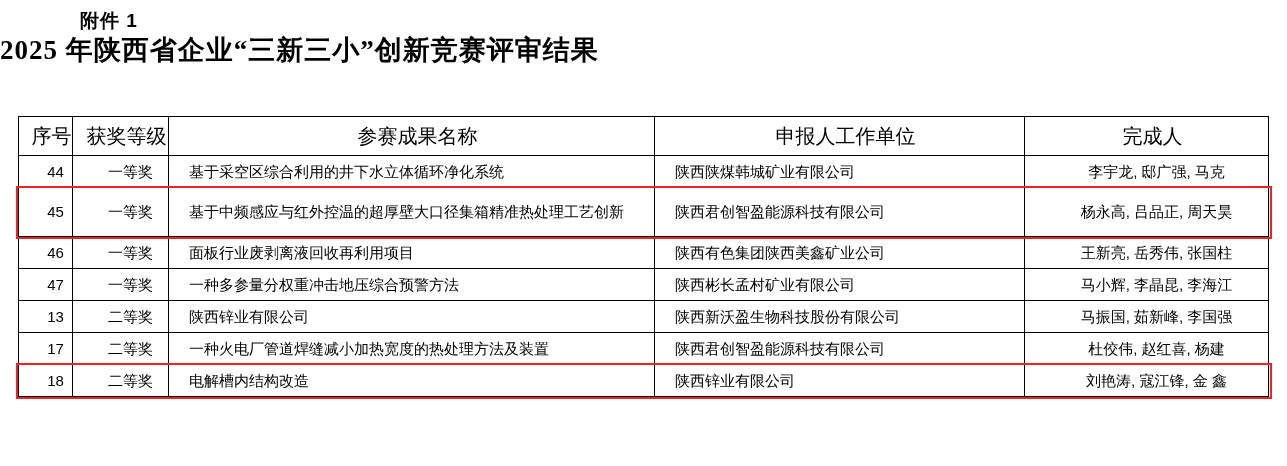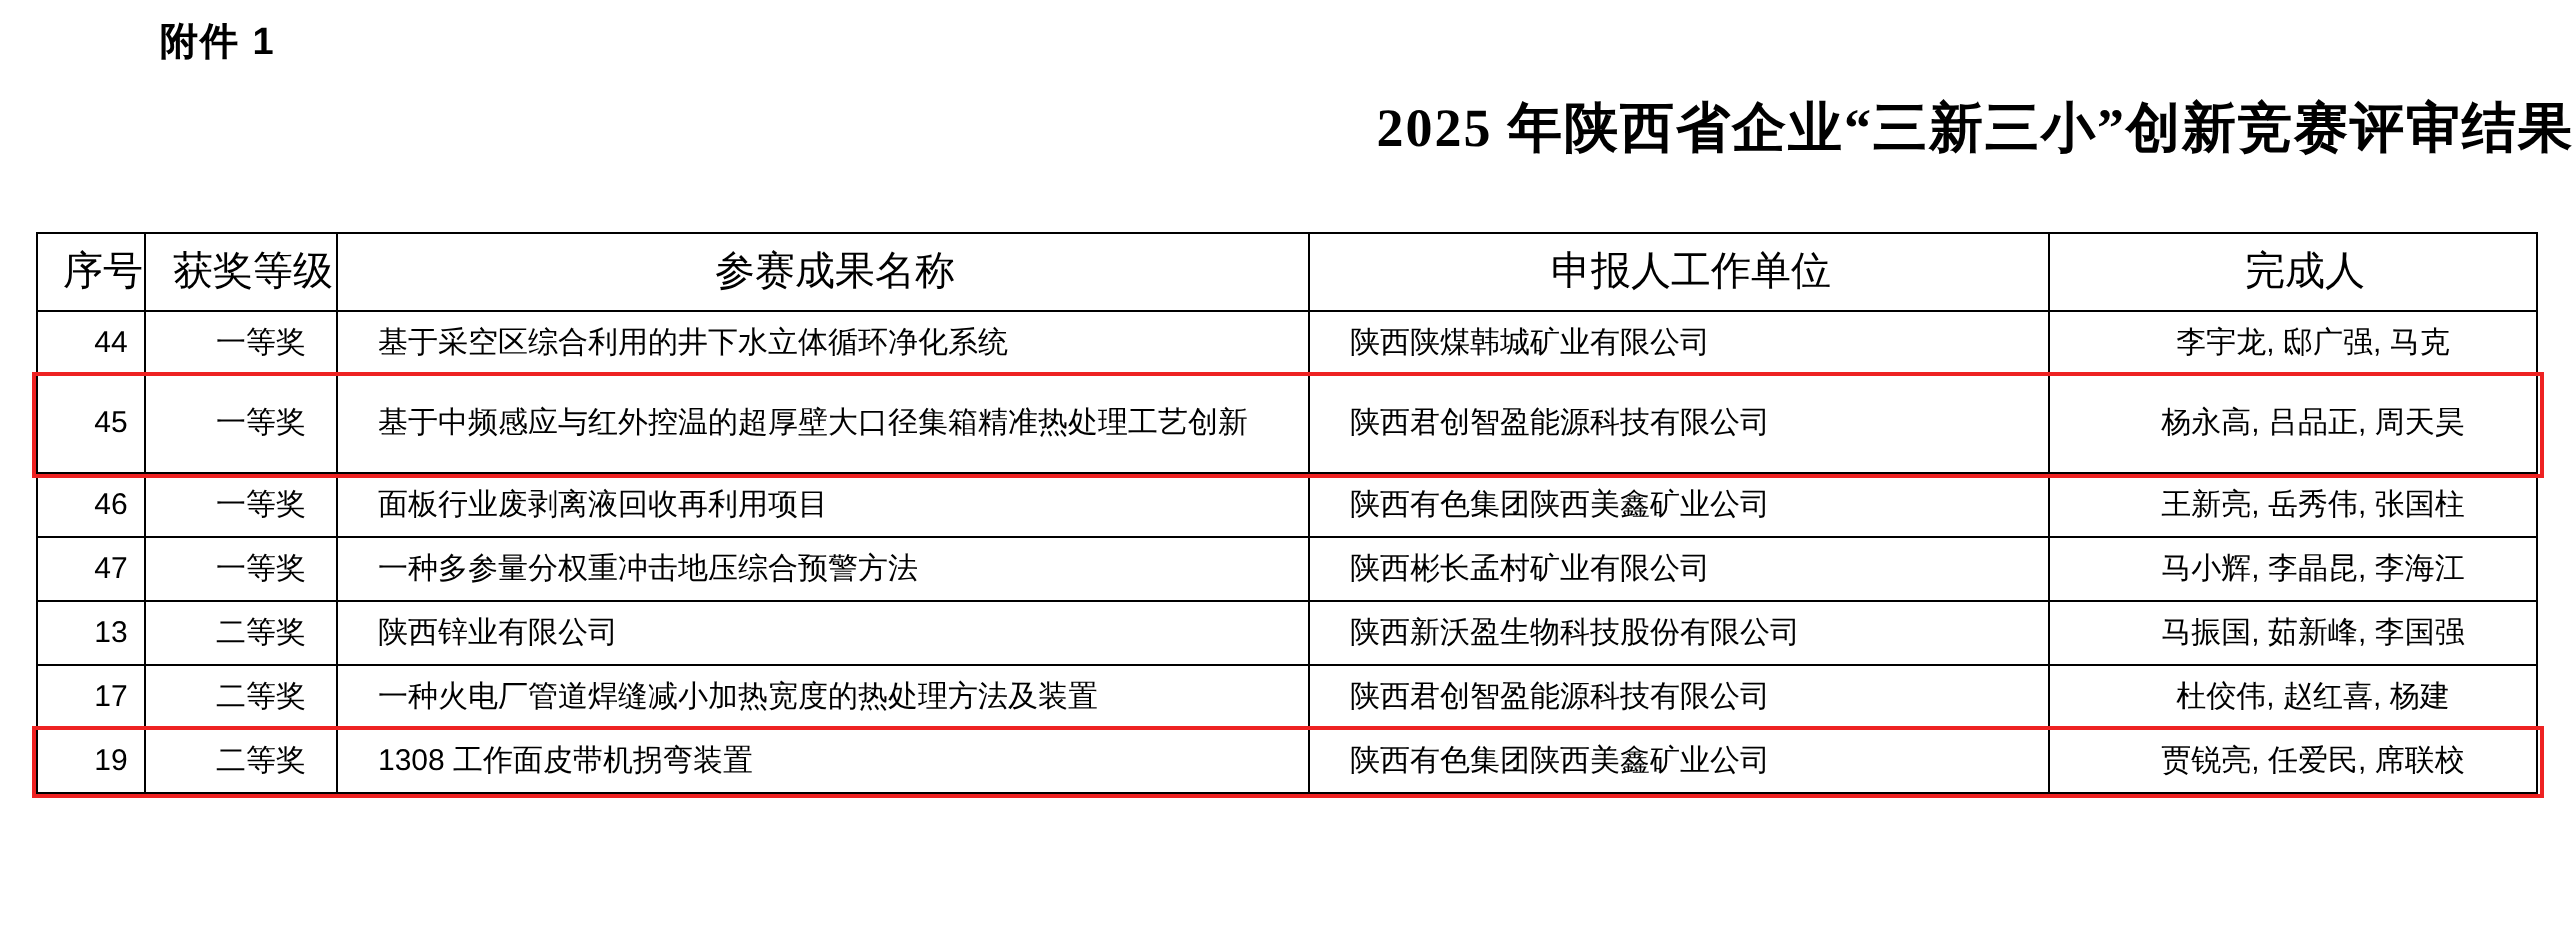--- a/index.html
+++ b/index.html
@@ -22,23 +22,23 @@
     font-family: "Liberation Sans", sans-serif;
     font-size: 19px;
     font-weight: bold;
     letter-spacing: 1px;
     color: #000;
     margin-left: 46px;
   }
   .doc-title {
     position: absolute;
     left: 0;
-    top: 46px;
+    top: 32px;
     width: 1287px;
-    text-align: right;
+    text-align: left;
     font-family: "Liberation Serif", serif;
     font-size: 27px;
     font-weight: bold;
     letter-spacing: 1px;
     color: #000;
   }
   .table-wrap {
     position: absolute;
     left: 18px;
     top: 116px;
@@ -149,24 +149,24 @@
         <td class="c-people">马振国, 茹新峰, 李国强</td>
       </tr>
       <tr class="data-row">
         <td class="c-no">17</td>
         <td class="c-award">二等奖</td>
         <td class="c-name">一种火电厂管道焊缝减小加热宽度的热处理方法及装置</td>
         <td class="c-unit">陕西君创智盈能源科技有限公司</td>
         <td class="c-people">杜佼伟, 赵红喜, 杨建</td>
       </tr>
       <tr class="data-row">
-        <td class="c-no">19</td>
+        <td class="c-no">18</td>
         <td class="c-award">二等奖</td>
-        <td class="c-name">1308 工作面皮带机拐弯装置</td>
-        <td class="c-unit">陕西有色集团陕西美鑫矿业公司</td>
-        <td class="c-people">贾锐亮, 任爱民, 席联校</td>
+        <td class="c-name">电解槽内结构改造</td>
+        <td class="c-unit">陕西锌业有限公司</td>
+        <td class="c-people">刘艳涛, 寇江锋, 金 鑫</td>
       </tr>
     </tbody>
   </table>
 </div>
 
 <div class="highlight-box" id="hl-row-45" style="left: 15.5px; top: 185.5px; width: 1256px; height: 53px; border-color: rgb(238, 34, 34);"></div>
 <div class="highlight-box" id="hl-row-17" style="left: 15.5px; top: 362.5px; width: 1256px; height: 36px; border-color: rgb(238, 34, 34);"></div>
 
 </body></html>

